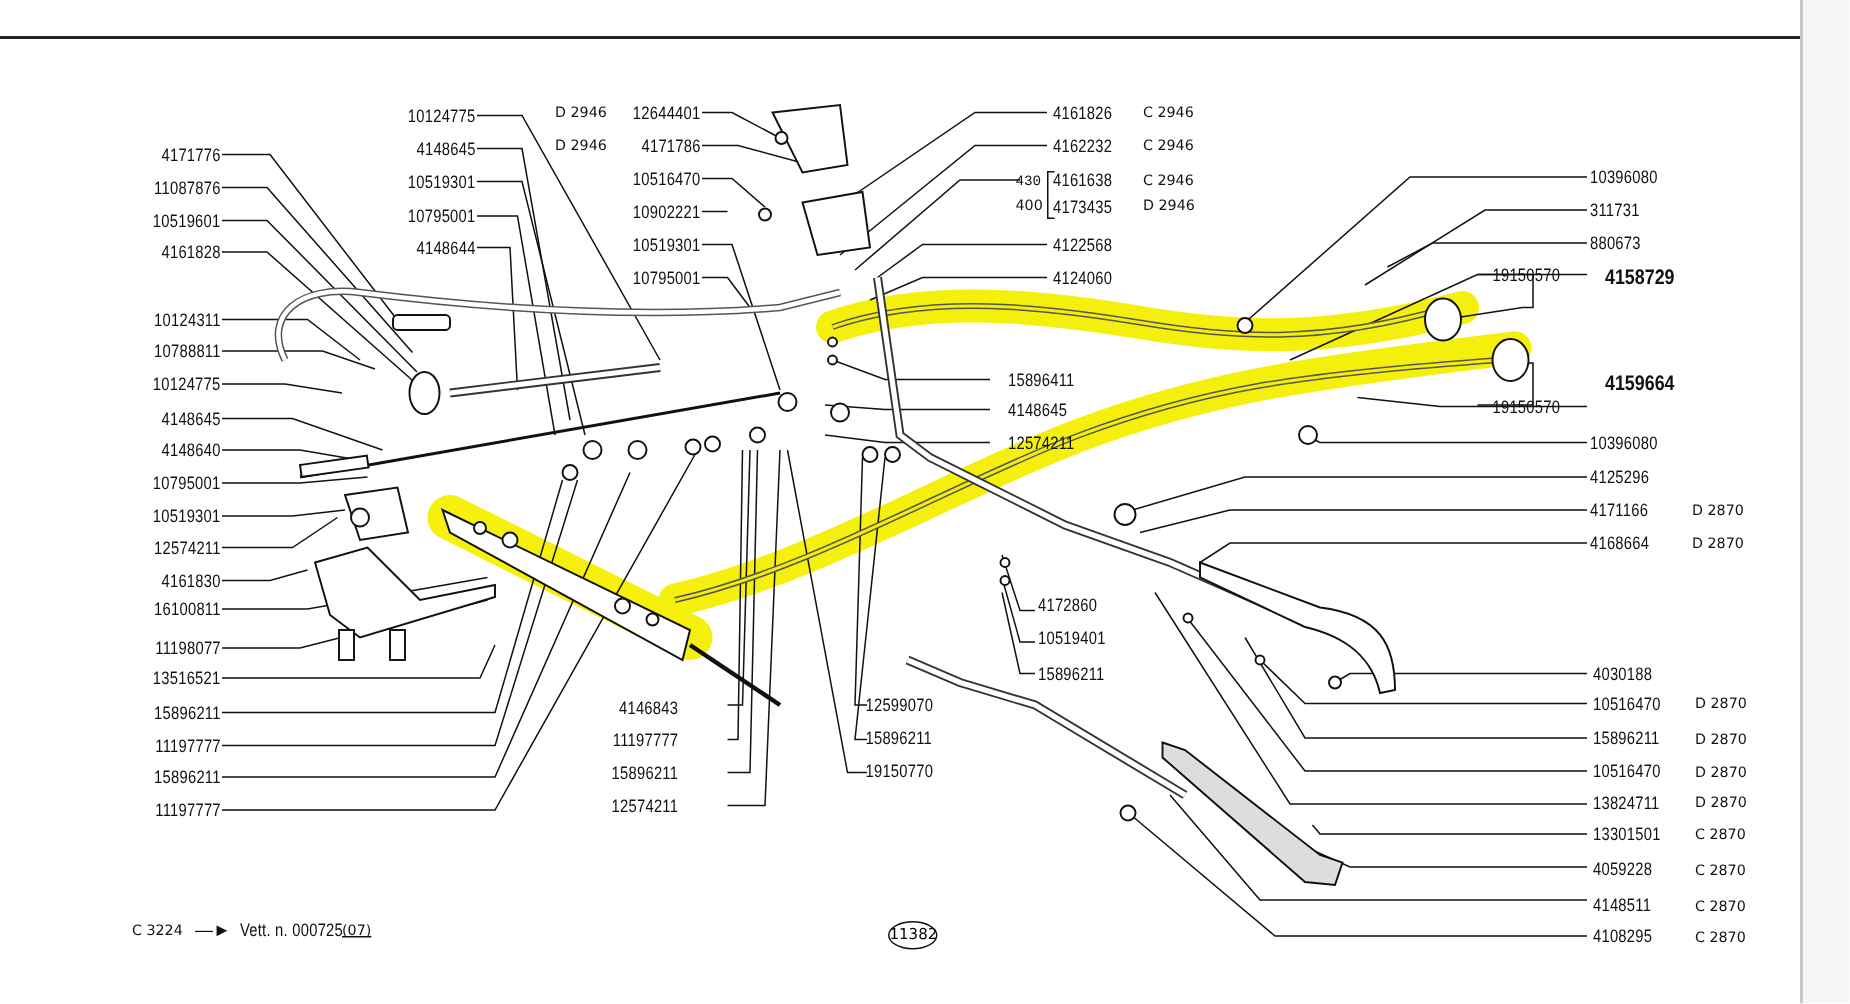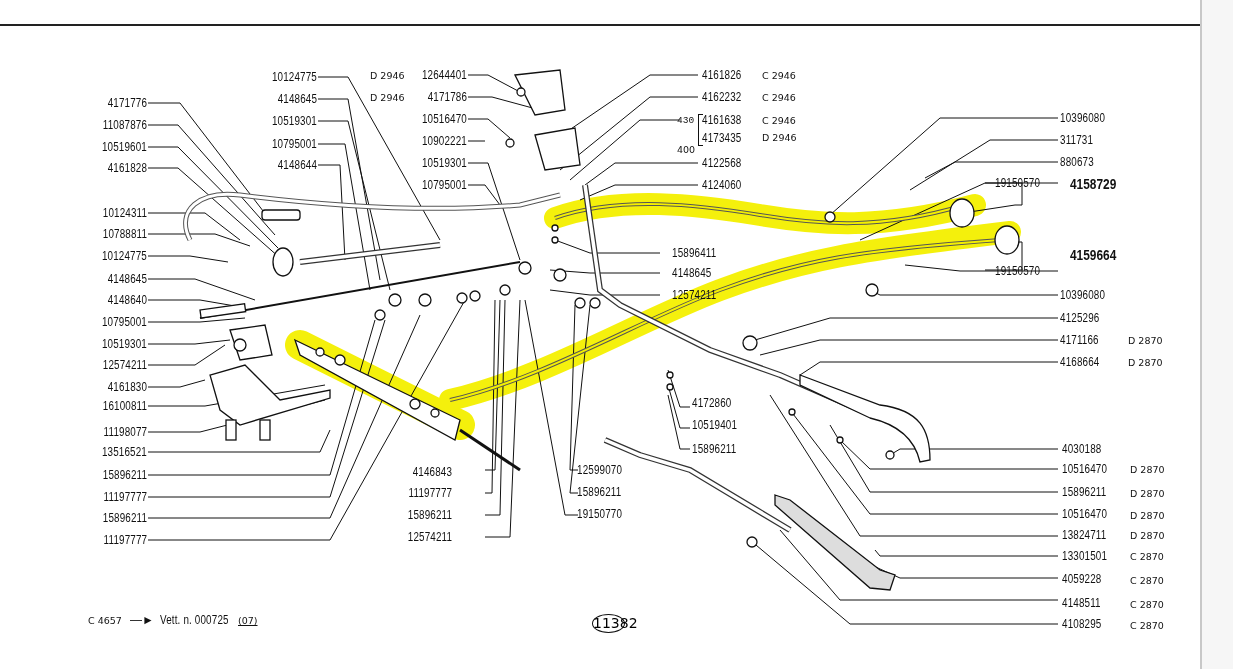--- a/index.html
+++ b/index.html
@@ -11,21 +11,21 @@
   #topline { position: absolute; left: 0; top: 24px; width: 1200px; height: 2px; background: #222; }
   svg#drawing { position: absolute; left: 0; top: 0; width: 1200px; height: 669px; }
   .lbl { position: absolute; font-family: "Liberation Sans", sans-serif; font-size: 12px; color: #111;
          letter-spacing: 0.2px; transform: scaleX(0.82); transform-origin: left center; white-space: nowrap; line-height: 14px; }
   .lbl.r { transform-origin: right center; text-align: right; }
   .code { position: absolute; font-family: "DejaVu Sans", sans-serif; font-size: 9.5px; color: #111; white-space: nowrap; line-height: 12px; }
   .big { position: absolute; font-family: "Liberation Sans", sans-serif; font-size: 14px; font-weight: bold; color: #111;
          transform: scaleX(0.85); transform-origin: left center; }
   .foot { position: absolute; font-family: "Liberation Sans", sans-serif; font-size: 12px; color: #111; white-space: nowrap; }
   .stamp { position: absolute; left: 592px; top: 614px; width: 31px; height: 17px; border: 1.5px solid #111; border-radius: 50%;
-           font-size: 14px; font-family: "DejaVu Sans", sans-serif; text-align: right; line-height: 17px; }
+           font-size: 10px; font-family: "DejaVu Sans", sans-serif; text-align: right; line-height: 17px; }
 </style>
 </head>
 <body>
 
 <div id="page">
   <div id="topline"></div>
 
   <svg id="drawing" viewBox="0 0 1200 669">
 
     <g fill="none" stroke="#f4f000" stroke-linecap="round" stroke-linejoin="round" opacity="0.95">
@@ -207,21 +207,21 @@
     <span class="lbl r" style="right:733px; top:156px;">10519301</span>
     <span class="lbl r" style="right:733px; top:178px;">10795001</span>
   </div>
 
   <div>
     <span class="lbl" style="left:702px; top:68px;">4161826</span>
     <span class="code" style="left:762px; top:70px;">C 2946</span>
     <span class="lbl" style="left:702px; top:90px;">4162232</span>
     <span class="code" style="left:762px; top:92px;">C 2946</span>
     <span class="code" style="left:677px; top:115px;font-family:Liberation Mono, monospace;">430</span>
-    <span class="code" style="left:677px; top:144px;">400</span>
+    <span class="code" style="left:677px; top:132px;">400</span>
     <span style="position:absolute; left:698px; top:114px; width:4px; height:30px; border:1px solid #111; border-right:none;"></span>
     <span class="lbl" style="left:702px; top:113px;">4161638</span>
     <span class="code" style="left:762px; top:115px;">C 2946</span>
     <span class="lbl" style="left:702px; top:131px;">4173435</span>
     <span class="code" style="left:762px; top:132px;">D 2946</span>
     <span class="lbl" style="left:702px; top:156px;">4122568</span>
     <span class="lbl" style="left:702px; top:178px;">4124060</span>
   </div>
 
   <div>
@@ -276,21 +276,21 @@
     <span class="lbl r" style="right:748px; top:530px;">12574211</span>
   </div>
 
   <div>
     <span class="lbl" style="left:577px; top:463px;">12599070</span>
     <span class="lbl" style="left:577px; top:485px;">15896211</span>
     <span class="lbl" style="left:577px; top:507px;">19150770</span>
   </div>
 
   <div>
-    <span class="code" style="left:88px; top:615px;">C 4657</span>
+    <span class="code" style="left:88px; top:615px;">C 3224</span>
     <span class="foot" style="left:130px; top:613px;">—►</span>
     <span class="lbl" style="left:160px; top:613px;">Vett. n. 000725</span>
-    <span class="code" style="left:238px; top:615px;text-decoration:underline;">(07)</span>
+    <span class="code" style="left:228px; top:615px;text-decoration:underline;">(07)</span>
     <span class="stamp">11382</span>
   </div>
 </div>
 
 <div id="side"></div>
 
 </body></html>

